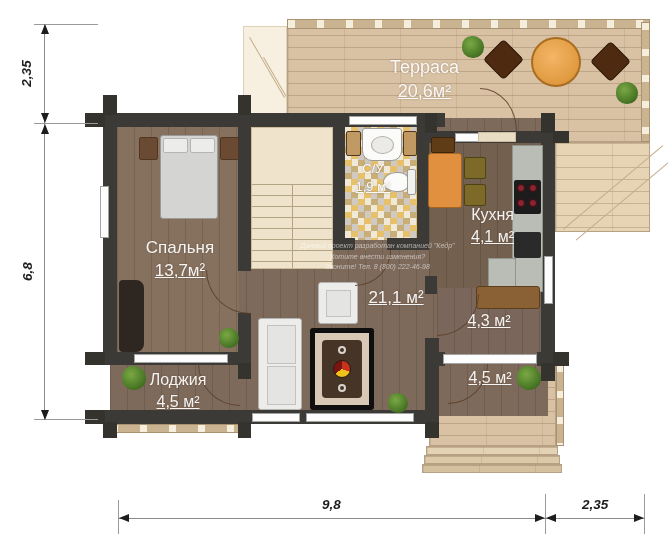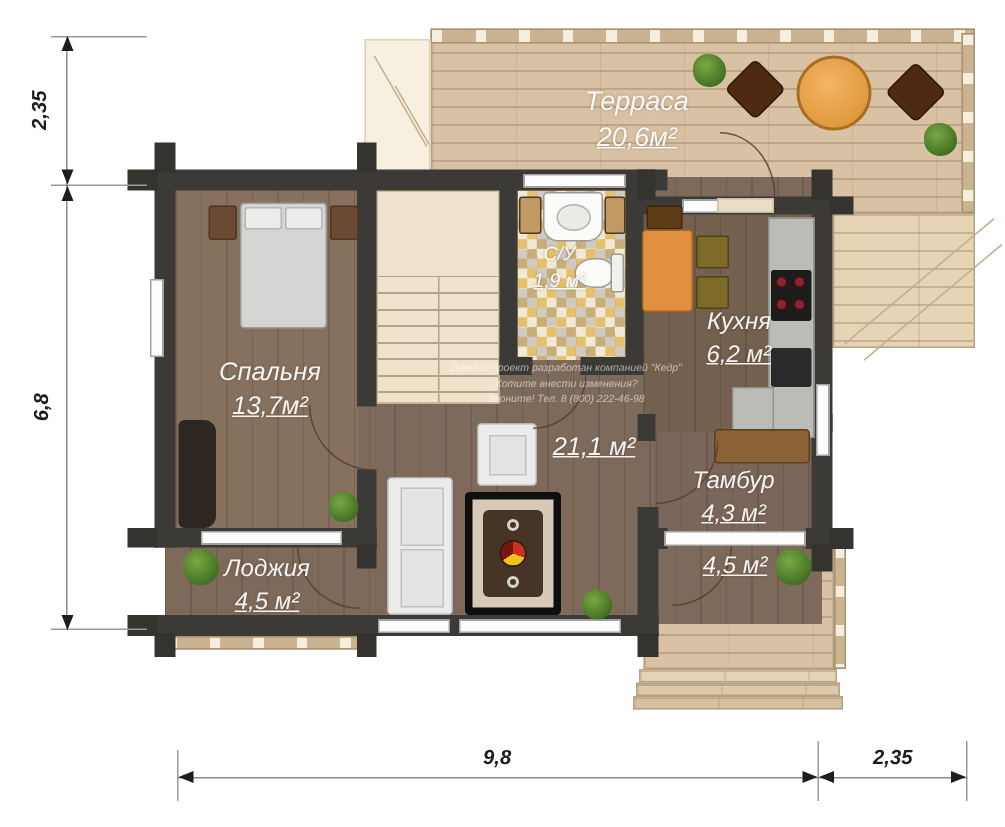--- a/index.html
+++ b/index.html
@@ -70,21 +70,21 @@
   .arc { position:absolute; border:0 solid rgba(92,62,38,.85); background:transparent; }
   .arc-tr { border-width:1.5px 1.5px 0 0; border-top-right-radius:100%; }
   .arc-bl { border-width:0 0 1.5px 1.5px; border-bottom-left-radius:100%; }
   .arc-br { border-width:0 1.5px 1.5px 0; border-bottom-right-radius:100%; }
 
   
   .gable { position:absolute; background:#f7f0e0; border:1px solid #dcd0b5; overflow:hidden; }
   .gline { position:absolute; background:#c4ad8a; }
 
   
-  .rlabel { position:absolute; color:rgba(255,255,255,.93); font-style:italic; text-align:center;
+  .rlabel { position:absolute; color:rgba(255,255,255,.93); text-align:center;
     text-shadow:0 0 2px rgba(60,40,20,.35); line-height:1.35; }
   .rlabel .nm { display:block; }
   .rlabel .area { display:inline-block; text-decoration:underline; }
   .wm { position:absolute; color:rgba(255,255,255,.55); font-style:italic; text-align:center; font-size:7px; line-height:1.5; }
 
   
   .dline { position:absolute; background:#8b8b8b; }
   .dtick { position:absolute; background:#9a9a9a; }
   .dlabel { position:absolute; color:#1d1d1d; font-size:13.5px; font-style:italic; font-weight:bold; white-space:nowrap; }
   .rot { transform:rotate(-90deg); transform-origin:center; }
@@ -247,27 +247,26 @@
   <div class="rlabel" style="left:118px;top:237px;width:124px;font-size:17px;">
     <span class="nm">Спальня</span>
     <span class="area">13,7м²</span>
   </div>
   <div class="rlabel" style="left:347px;top:160px;width:52px;font-size:13px;">
     <span class="nm">С/У</span>
     <span class="area">1,9 м²</span>
   </div>
   <div class="rlabel" style="left:430px;top:204px;width:84px;font-size:16px;text-align:right;">
     <span class="nm">Кухня</span>
-    <span class="area">6,2 м²</span>
+    <span class="area">4,1 м²</span>
   </div>
   <div class="rlabel" style="left:328px;top:287px;width:136px;font-size:17px;">
     <span class="area">21,1 м²</span>
   </div>
   <div class="rlabel" style="left:437px;top:310px;width:104px;font-size:16px;">
-    <span class="nm">Тамбур</span>
     <span class="area">4,3 м²</span>
   </div>
   <div class="rlabel" style="left:122px;top:369px;width:112px;font-size:16px;">
     <span class="nm">Лоджия</span>
     <span class="area">4,5 м²</span>
   </div>
   <div class="rlabel" style="left:430px;top:367px;width:120px;font-size:16px;">
     <span class="area">4,5 м²</span>
   </div>
 

